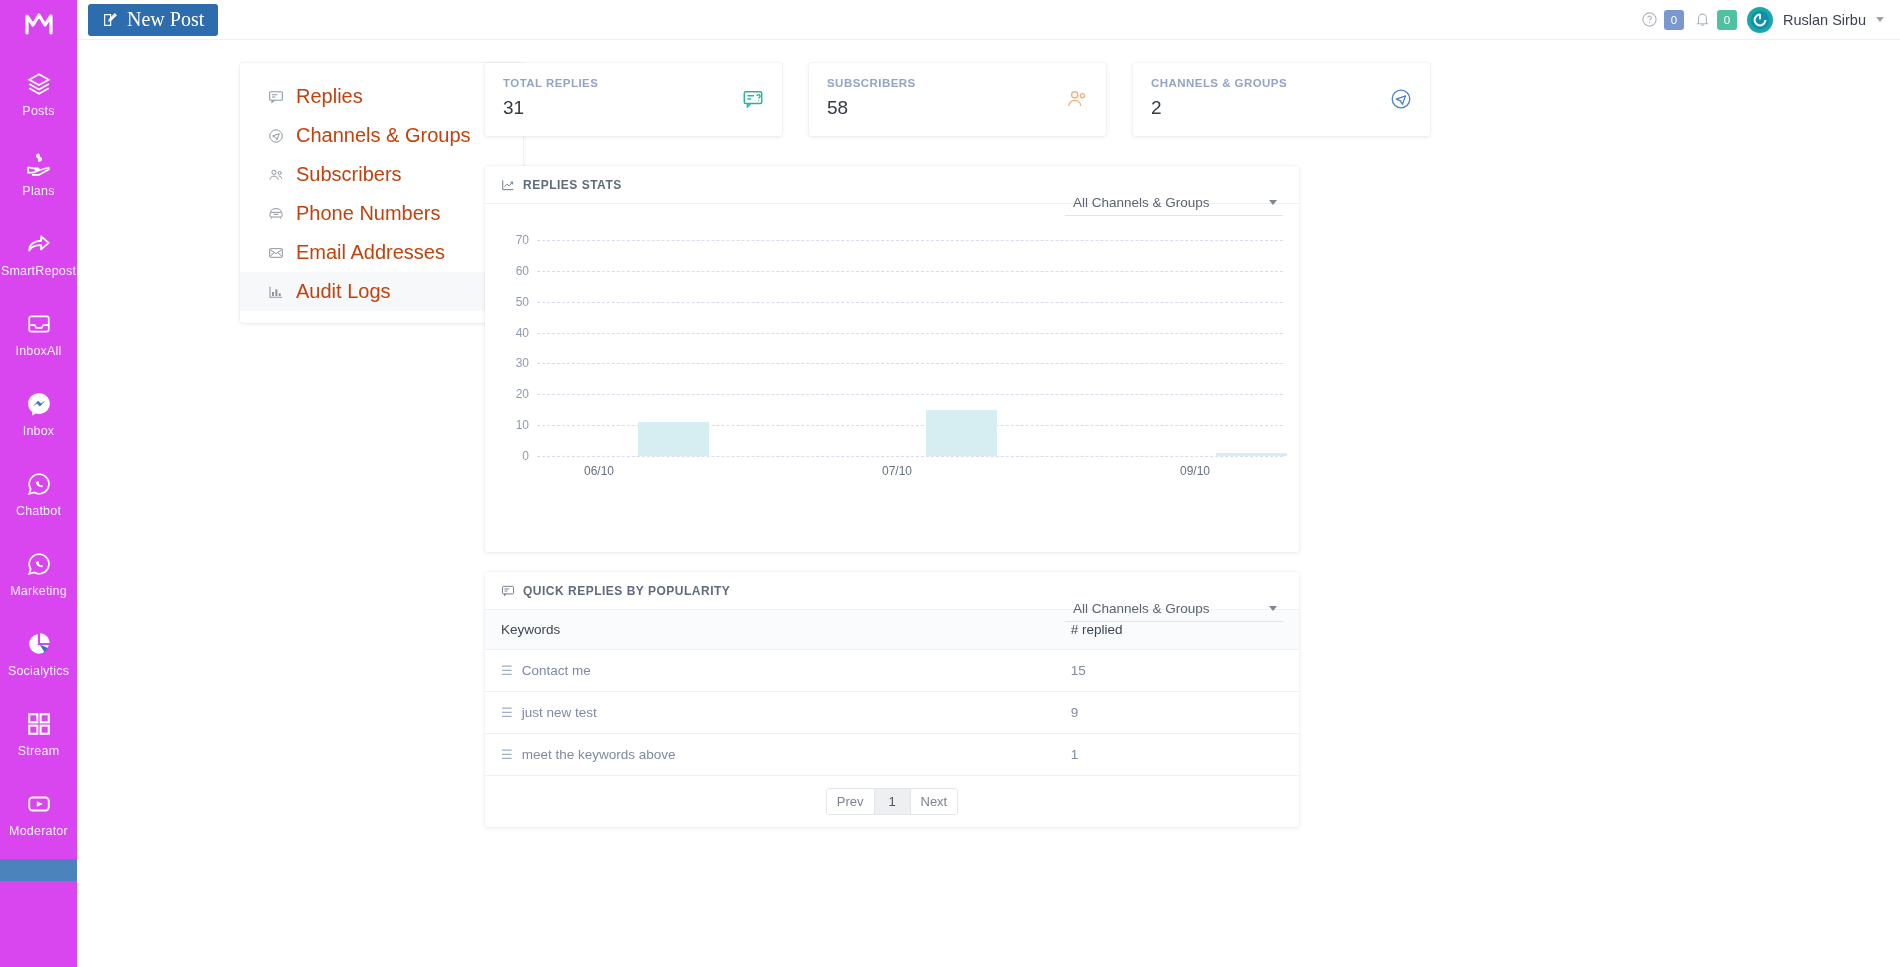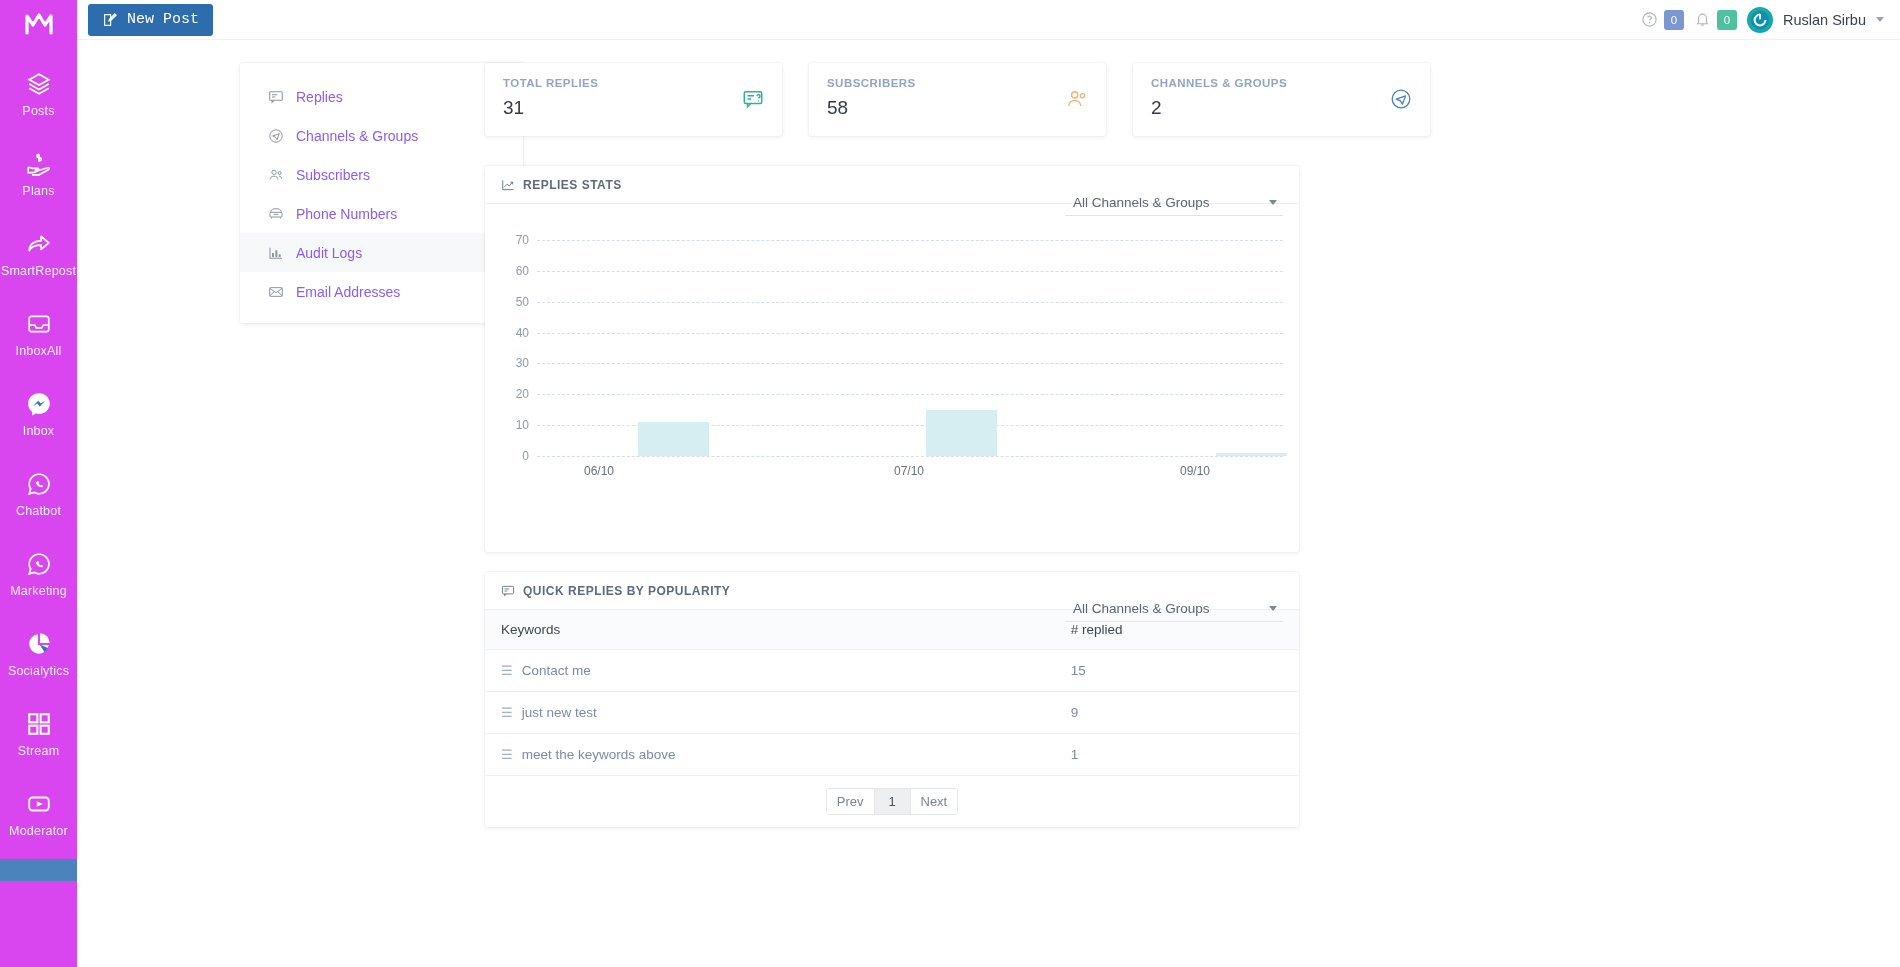--- a/index.html
+++ b/index.html
@@ -27,23 +27,23 @@
   .rail-label { color: #eaf1f8; font-size: 12.5px; letter-spacing: .2px; }
 
   
   .main { flex: 1 1 auto; position: relative; background: #ffffff; height: 967px; }
   .topbar {
     height: 40px; background: #ffffff; display: flex; align-items: center;
     position: relative; border-bottom: 1px solid #f0f0f0;
   }
   .newpost {
     margin-left: 11px; height: 32px; background: #2e6dad; color: #fff;
-    border: none; border-radius: 3px; font-size: 15px; padding: 0 14px;
+    border: none; border-radius: 3px; font-size: 20px; padding: 0 14px;
     display: flex; align-items: center; gap: 9px; cursor: pointer;
-    font-family: Liberation Mono, monospace;
+    font-family: Liberation Serif, serif;
   }
   .topbar-right {
     margin-left: auto; display: flex; align-items: center; gap: 10px;
     padding-right: 16px; height: 100%;
   }
   .badge-group { display: flex; align-items: center; gap: 6px; }
   .badge {
     min-width: 20px; height: 20px; border-radius: 3px; color: #fff;
     font-size: 11.5px; display: flex; align-items: center; justify-content: center;
     padding: 0 5px;
@@ -63,21 +63,21 @@
 
   
   .menu-card {
     position: absolute; left: 163px; top: 23px; width: 283px;
     background: #fff; border-radius: 3px;
     box-shadow: 0 1px 4px rgba(55,70,95,.10), 0 0 0 1px rgba(0,0,0,.025);
     padding: 14px 0 12px;
   }
   .menu-item {
     display: flex; align-items: center; gap: 12px; height: 39px;
-    padding: 0 18px 0 28px; cursor: pointer; color: #8b5cf6; font-size: 14px;
+    padding: 0 18px 0 28px; cursor: pointer; color: #c2410c; font-size: 20px;
   }
   .menu-item.active { background: #f7f8fa; }
   .menu-ico { width: 16px; height: 16px; color: #8d96a2; flex: 0 0 16px; }
 
   
   .cards { position: absolute; left: 408px; top: 23px; display: flex; gap: 27px; }
   .stat-card {
     width: 297px; height: 73px; background: #fff; border-radius: 3px;
     box-shadow: 0 1px 4px rgba(55,70,95,.10), 0 0 0 1px rgba(0,0,0,.02);
     padding: 14px 18px 0; position: relative;
@@ -323,35 +323,35 @@
           <span>Subscribers</span>
         </div>
         <div class="menu-item">
           <svg class="menu-ico" viewBox="0 0 24 24" fill="none" stroke="currentColor" stroke-width="1.5">
             <path d="M4 9c0-3.3 3.6-5 8-5s8 1.7 8 5"></path>
               <rect x="3" y="9.5" width="18" height="7" rx="1.6"></rect>
               <path d="M5 17v2M19 17v2M8.5 12.5h7"></path>
           </svg>
           <span>Phone Numbers</span>
         </div>
+        <div class="menu-item">
+          <svg class="menu-ico" viewBox="0 0 24 24" fill="none" stroke="currentColor" stroke-width="1.5">
+            <rect x="2.5" y="5.5" width="19" height="13" rx="1.4"></rect>
+              <path d="M2.5 6.5L12 13l9.5-6.5M2.5 17.5L9 12M21.5 17.5L15 12"></path>
+          </svg>
+          <span>Email Addresses</span>
+        </div>
         <div class="menu-item active">
           <svg class="menu-ico" viewBox="0 0 24 24" fill="none" stroke="currentColor" stroke-width="1.6">
             <path d="M3 4v16h18"></path>
               <rect x="6" y="12" width="3" height="6" fill="currentColor" stroke="none"></rect>
             <rect x="11" y="8" width="3" height="10" fill="currentColor" stroke="none"></rect>
             <rect x="16" y="14" width="3" height="4" fill="currentColor" stroke="none"></rect>
           </svg>
           <span>Audit Logs</span>
-        </div>
-        <div class="menu-item">
-          <svg class="menu-ico" viewBox="0 0 24 24" fill="none" stroke="currentColor" stroke-width="1.5">
-            <rect x="2.5" y="5.5" width="19" height="13" rx="1.4"></rect>
-              <path d="M2.5 6.5L12 13l9.5-6.5M2.5 17.5L9 12M21.5 17.5L15 12"></path>
-          </svg>
-          <span>Email Addresses</span>
         </div>
       </div>
 
       <div class="cards">
         <div class="stat-card">
           <div class="stat-label">TOTAL REPLIES</div>
           <div class="stat-value">31</div>
           <svg class="stat-ico" viewBox="0 0 24 24" fill="none" stroke="#28b498" stroke-width="1.6">
             <rect x="2.5" y="4" width="19" height="13" rx="1.6"></rect>
               <path d="M6 8.5h7M6 12h4"></path>
@@ -416,21 +416,21 @@
             <div class="gridline" style="top:100%"></div>
 
             <div class="bars">
               <div class="bar" style="left:13.5%; width:9.5%; height:15.7%;"></div>
               <div class="bar" style="left:52.2%; width:9.5%; height:21.4%;"></div>
               <div class="bar" style="left:91.0%; width:9.5%; height:1.4%;"></div>
             </div>
           </div>
 
           <div class="xlab" style="left:114px;">06/10</div>
-          <div class="xlab" style="left:424px;">07/10</div>
+          <div class="xlab" style="left:412px;">07/10</div>
           <div class="xlab" style="left:710px;">09/10</div>
         </div>
       </div>
 
       <div class="panel" style="top:532px;">
         <div class="panel-head">
           <span class="panel-title">
             <svg class="panel-ico" viewBox="0 0 24 24" fill="none" stroke="currentColor" stroke-width="1.6">
               <rect x="2.5" y="4" width="19" height="13" rx="1.6"></rect>
                 <path d="M6 8.5h8M6 12h5"></path>

